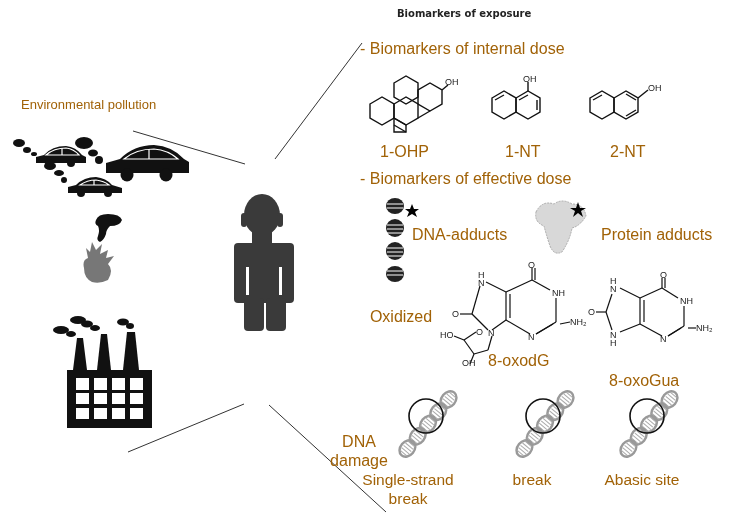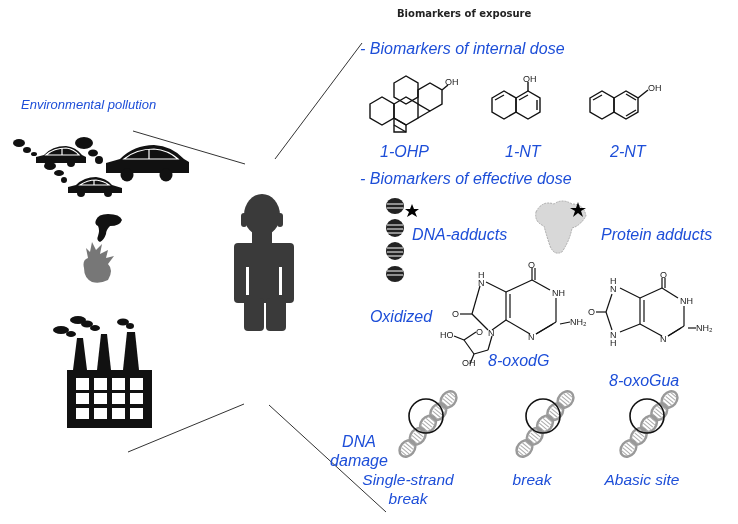--- a/index.html
+++ b/index.html
@@ -1,18 +1,18 @@
 <!DOCTYPE html>
 <html><head>
 <meta charset="utf-8">
 <style>
   html, body { margin:0; padding:0; background:#ffffff; }
   body { width:738px; height:524px; position:relative; overflow:hidden; font-family:"Liberation Sans", sans-serif; color:#222; }
   .abs { position:absolute; }
-  .txt { font-size:16px; color:#1d4ed8; white-space:nowrap;font-style:italic; }
+  .txt { font-size:16px; color:#a16207; white-space:nowrap; }
   .title { font-weight:bold; font-size:10px; color:#222; font-family:"DejaVu Sans", sans-serif; }
   .center { text-align:center; }
   svg { position:absolute; overflow:visible; }
   .chemlbl { font-family:"Liberation Sans", sans-serif; font-size:9px; fill:#222; }
 </style>
 </head>
 <body>
 
 <div class="abs title" style="left:397px;top:8px;">Biomarkers of exposure</div>
 

